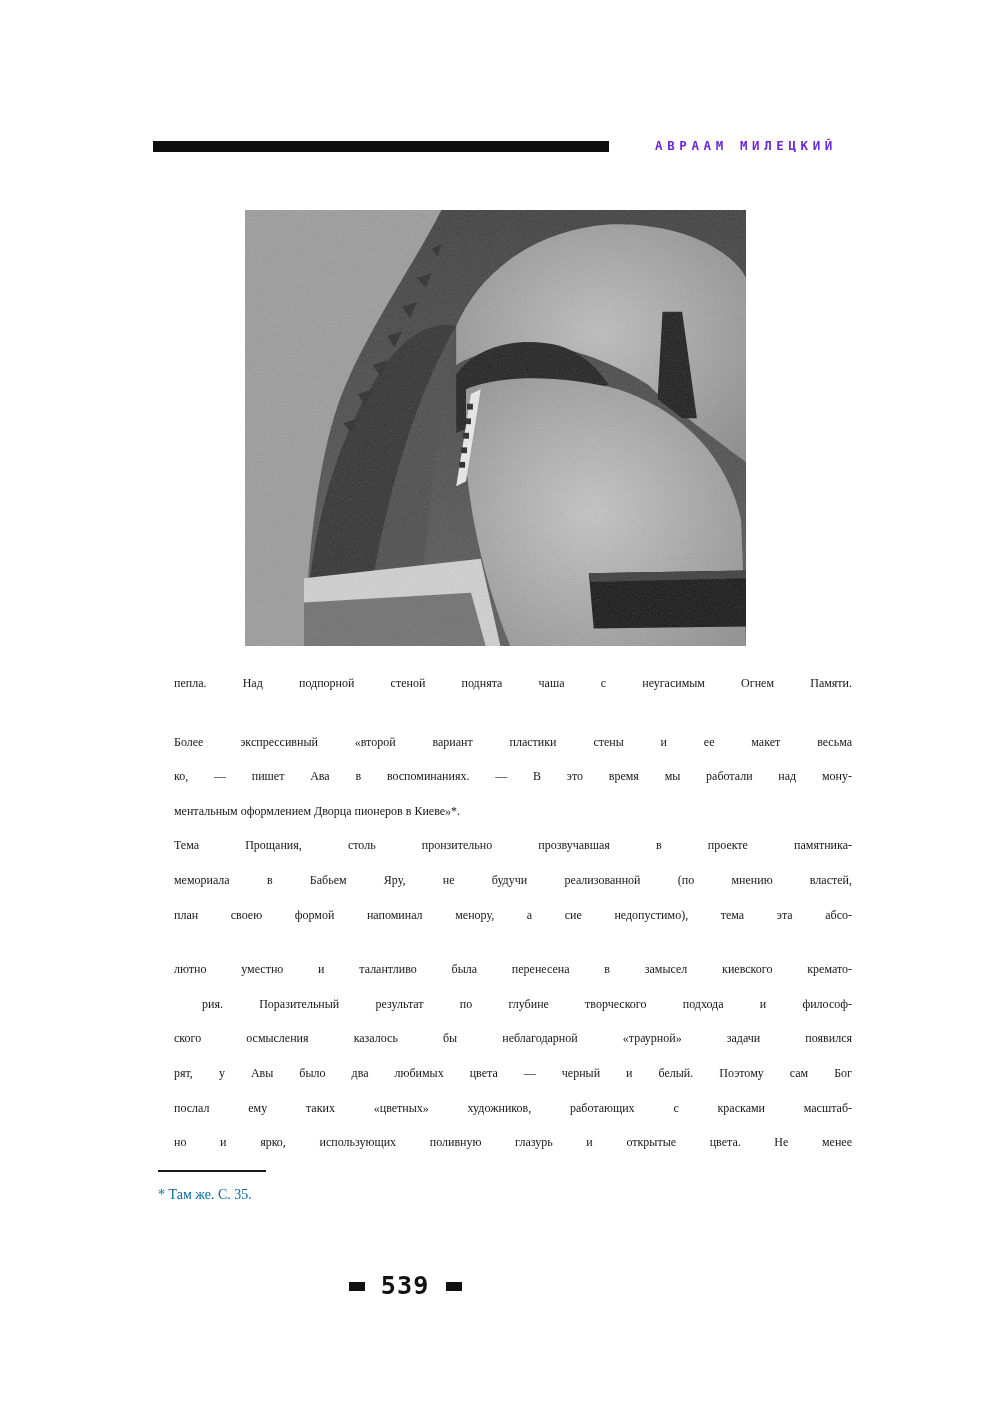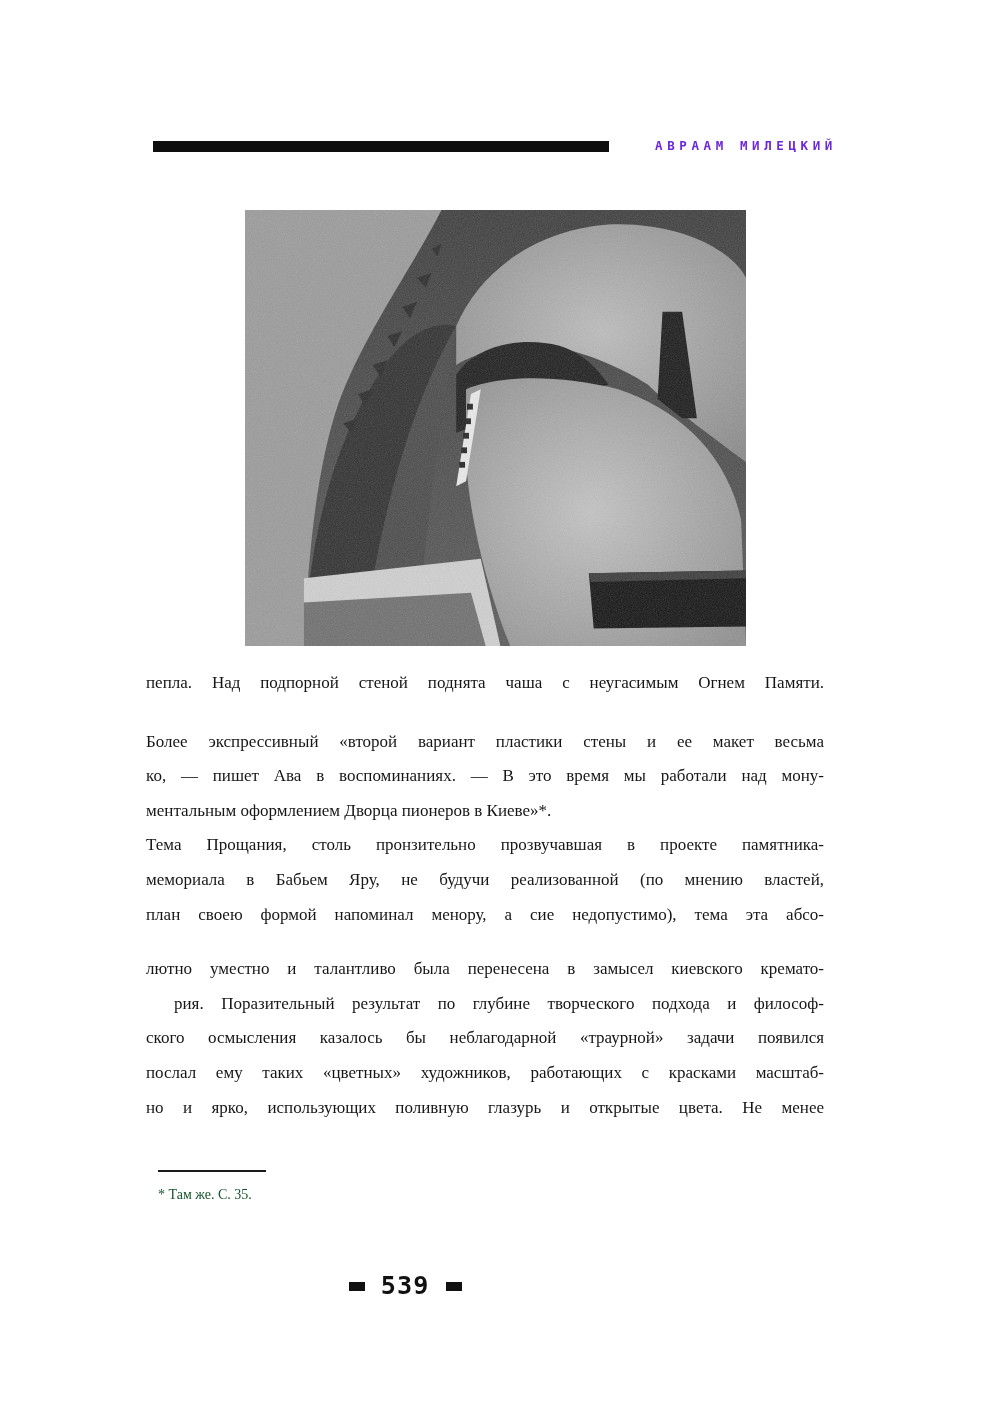--- a/index.html
+++ b/index.html
@@ -9,27 +9,27 @@
   .running-head { position: absolute; left: 153px; top: 139px; width: 684px; height: 16px; }
   .running-head .bar { position: absolute; left: 0; top: 2px; width: 456px; height: 11px; background: #0e0e0e; }
   .running-head .author { position: absolute; right: 0; top: -1px;
       font-family: "DejaVu Sans Mono", monospace; font-weight: bold; font-size: 12.5px;
       letter-spacing: 4.6px; color: #6d28d9; white-space: nowrap; transform: scaleY(1.05); }
 
   .photo { position: absolute; left: 245px; top: 210px; width: 501px; height: 436px;
            background: #6e6e6e; overflow: hidden; }
   .photo svg { width: 100%; height: 100%; display: block; }
 
-  .body-text { position: absolute; left: 146px; top: 666px; width: 678px;
-      font-size: 17px; line-height: 34.6px; text-align: justify; }
+  .body-text { position: absolute; left: 174px; top: 666px; width: 678px;
+      font-size: 12px; line-height: 34.6px; text-align: justify; }
   .body-text .line { display: block; text-align: justify; text-align-last: justify; white-space: nowrap; height: 34.6px; }
   .body-text .line.last { text-align-last: left; }
 
   .footnote-rule { position: absolute; left: 158px; top: 1170px; width: 108px; height: 1.5px; background: #1a1a1a; }
-  .footnote { position: absolute; left: 158px; top: 1187px; font-size: 14px; color: #14532d; text-align: right; }
+  .footnote { position: absolute; left: 158px; top: 1187px; font-size: 14px; color: #0369a1; text-align: right; }
 
   .folio { position: absolute; left: 0; width: 811px; top: 1272px; text-align: center; height: 30px; }
   .folio .sq { display: inline-block; width: 16px; height: 9px; background: #111; vertical-align: middle; margin: 0 17px; }
   .folio .num { display: inline-block; font-family: "DejaVu Sans Mono", monospace; font-weight: bold;
       font-size: 24px; letter-spacing: 1px; color: #111; vertical-align: middle; transform: scaleX(1.05); }
 </style>
 </head>
 <body>
 
 <div class="running-head">
@@ -107,20 +107,21 @@
   <span class="line" style="white-space: normal; overflow: hidden;">пепла. Над подпорной стеной поднята чаша с неугасимым Огнем Памяти.</span>
   <span class="line" style="white-space: normal; overflow: hidden; margin-top: 24px;">Более экспрессивный «второй вариант пластики стены и ее макет весьма</span>
   <span class="line" style="white-space: normal; overflow: hidden;">ко, — пишет Ава в воспоминаниях. — В это время мы работали над мону-</span>
   <span class="line last">ментальным оформлением Дворца пионеров в Киеве»*.</span>
   <span class="line" style="white-space: normal; overflow: hidden;">Тема Прощания, столь пронзительно прозвучавшая в проекте памятника-</span>
   <span class="line" style="white-space: normal; overflow: hidden;">мемориала в Бабьем Яру, не будучи реализованной (по мнению властей,</span>
   <span class="line" style="white-space: normal; overflow: hidden;">план своею формой напоминал менору, а сие недопустимо), тема эта абсо-</span>
   <span class="line" style="white-space: normal; overflow: hidden; margin-top: 20px;">лютно уместно и талантливо была перенесена в замысел киевского кремато-</span>
   <span class="line" style="white-space: normal; overflow: hidden; margin-left: 28px;">рия. Поразительный результат по глубине творческого подхода и философ-</span>
   <span class="line" style="white-space: normal; overflow: hidden;">ского осмысления казалось бы неблагодарной «траурной» задачи появился</span>
+  <span class="line" style="white-space: normal; overflow: hidden;">рят, у Авы было два любимых цвета — черный и белый. Поэтому сам Бог</span>
   <span class="line" style="white-space: normal; overflow: hidden;">послал ему таких «цветных» художников, работающих с красками масштаб-</span>
   <span class="line" style="white-space: normal; overflow: hidden;">но и ярко, использующих поливную глазурь и открытые цвета. Не менее</span>
 </div>
 
 <div class="footnote-rule"></div>
 <div class="footnote">* Там же. С. 35.</div>
 
 <div class="folio">
   <span class="sq"></span><span class="num">539</span><span class="sq"></span>
 </div>

